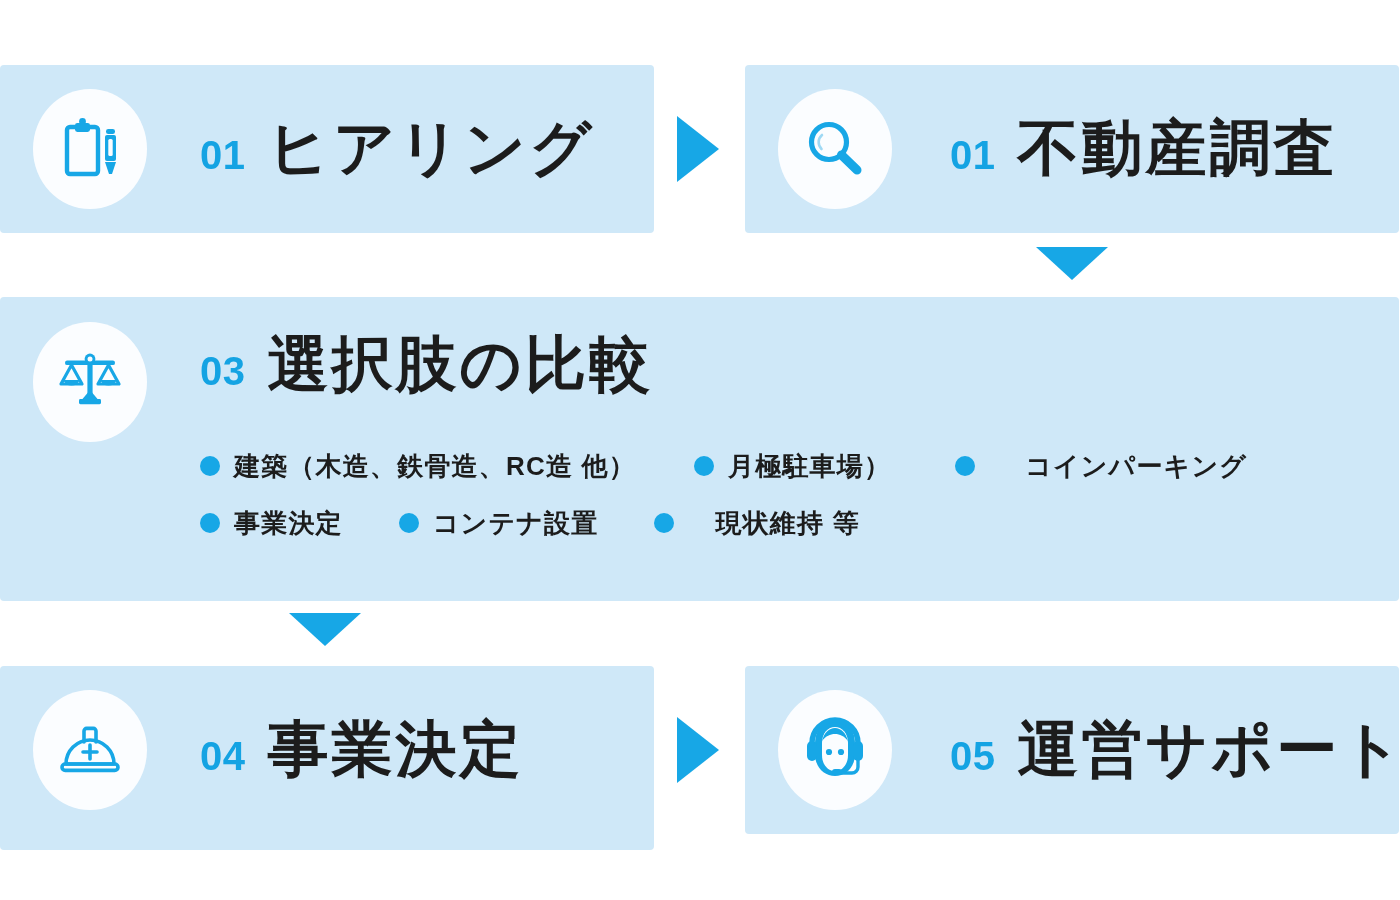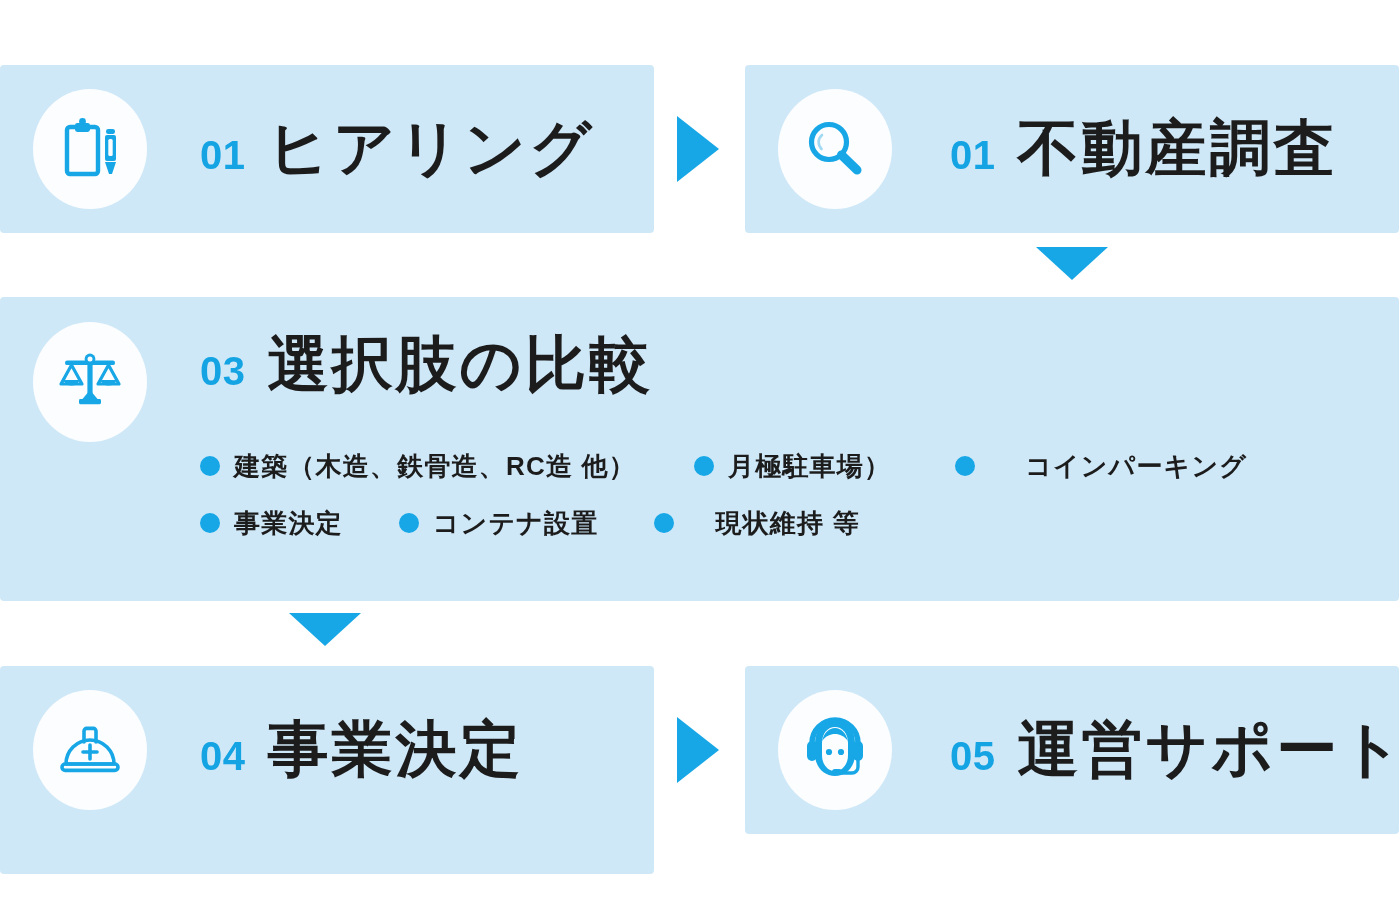--- a/index.html
+++ b/index.html
@@ -28,21 +28,21 @@
   
   .card {
     position: absolute;
     background: #cfe8f8;
     border-radius: 4px;
     box-sizing: border-box;
   }
   .card.c1 { left: 0px;   top: 65px;  width: 654px; height: 168px; }
   .card.c2 { left: 745px; top: 65px;  width: 654px; height: 168px; }
   .card.c3 { left: 0px;   top: 297px; width: 1399px; height: 304px; }
-  .card.c4 { left: 0px;   top: 666px; width: 654px; height: 208px; }
+  .card.c4 { left: 0px;   top: 666px; width: 654px; height: 184px; }
   .card.c5 { left: 745px; top: 666px; width: 654px; height: 168px; text-align: center; }
 
   
   .icon-disc {
     position: absolute;
     width: 114px;
     height: 120px;
     border-radius: 50%;
     background: #fbfdff;
     display: flex;

